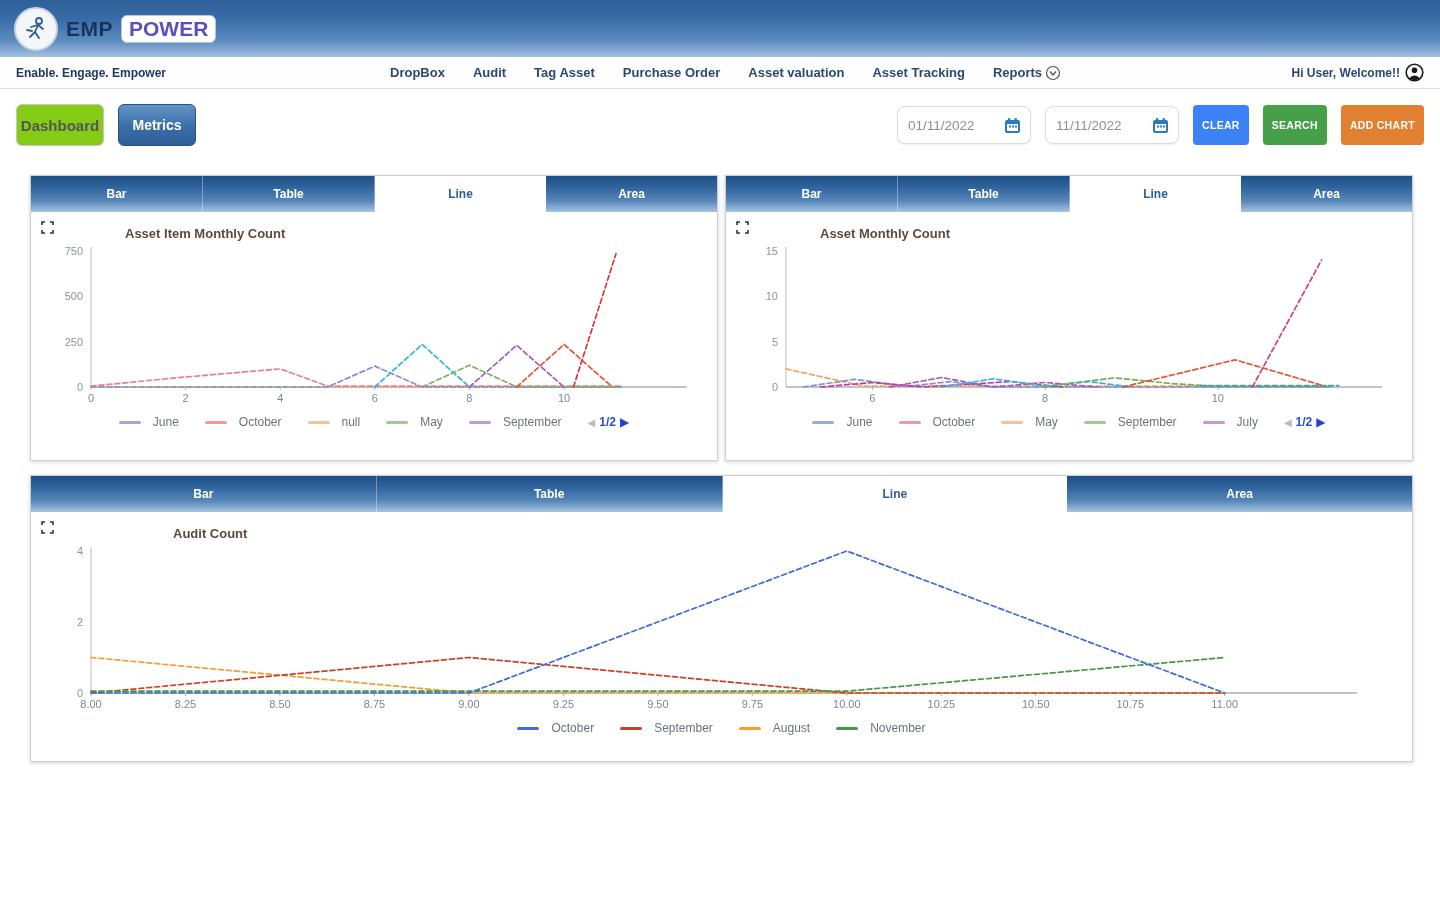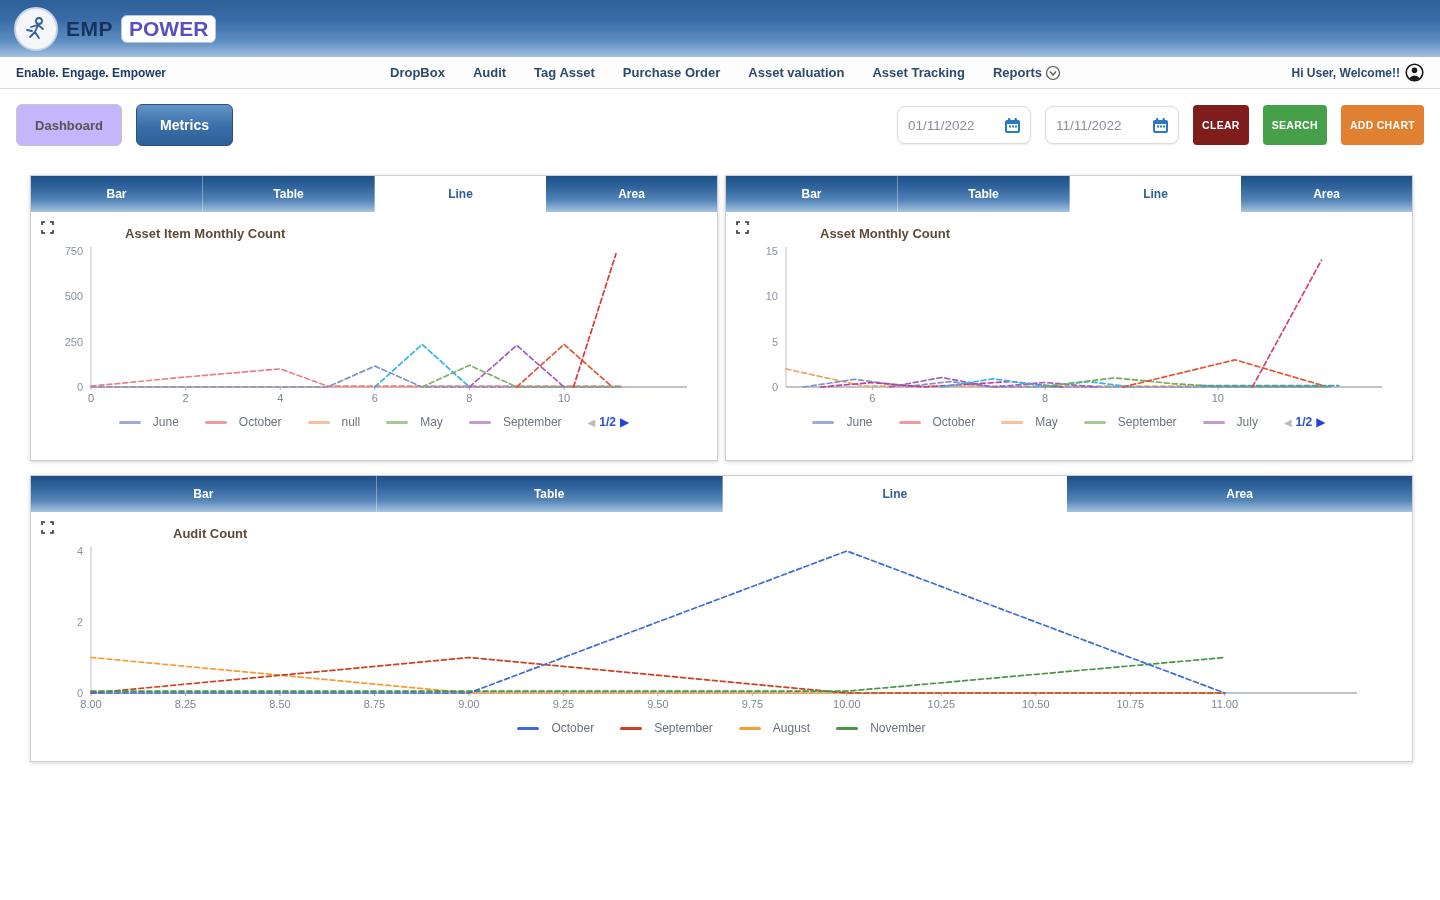--- a/index.html
+++ b/index.html
@@ -30,36 +30,36 @@
   .slogan { font-size:12px; font-weight:bold; color:#1f3864; min-width:220px; }
   .subnav-items { position:absolute; left:390px; right:330px; display:flex; gap:28px;
                   justify-content:flex-start; }
   .subnav-item { font-size:13px; font-weight:bold; color:#2c4a6e; cursor:pointer;
                  white-space:nowrap; display:flex; align-items:center; gap:3px; }
   .welcome { position:absolute; right:16px; display:flex; align-items:center; gap:5px;
              font-size:12px; font-weight:bold; color:#2c4a6e; }
 
   
   .toolbar { height:72px; display:flex; align-items:center; padding:0 16px; gap:14px; }
-  .btn-dashboard { width:106px; height:42px; background:#c4b5fd; border:1px solid #c6c6c6;
-                   border-radius:6px; font-size:13px; font-weight:bold; color:#555;
+  .btn-dashboard { width:88px; height:42px; background:#84cc16; border:1px solid #c6c6c6;
+                   border-radius:6px; font-size:15px; font-weight:bold; color:#555;
                    cursor:pointer; font-family:inherit; }
-  .btn-metrics { width:97px; height:42px; border-radius:6px; border:1px solid #27527f;
+  .btn-metrics { width:78px; height:42px; border-radius:6px; border:1px solid #27527f;
                  background:linear-gradient(180deg,#6394c6 0%,#3a6ea8 55%,#2e5f96 100%);
                  color:#fff; font-size:14px; font-weight:bold; cursor:pointer; font-family:inherit; }
   .toolbar-spacer { flex:1; }
   .date-field { width:134px; height:38px; border:1px solid #dcdcdc; border-radius:8px;
                 background:#fff; box-shadow:0 1px 2px rgba(0,0,0,.08); display:flex;
                 align-items:center; padding:0 8px 0 10px; gap:4px; }
   .date-field input { border:none; outline:none; width:92px; font-size:13.5px; color:#8a8f98;
                       font-family:inherit; background:transparent; }
   .btn-small { height:40px; border:none; border-radius:4px; color:#fff; font-size:10.5px;
                font-weight:bold; cursor:pointer; padding:0 9px; font-family:inherit;
                letter-spacing:.3px; }
-  .btn-clear { background:#7f1d1d; }
+  .btn-clear { background:#3b82f6; }
   .btn-search { background:#46a049; }
   .btn-addchart { background:#e08030; }
 
   
   .panels-row { display:flex; gap:7px; margin:14px 27px 0 30px; }
   .panel { background:#fff; border:1px solid #cfcfcf; box-shadow:0 1px 4px rgba(0,0,0,.18); }
   .panel.top { width:688px; height:286px; }
   .panel.bottom { width:1383px; height:287px; margin:14px 27px 0 30px; }
   .tabbar { display:flex; height:36px; }
   .tab { flex:1; display:flex; align-items:center; justify-content:center;

